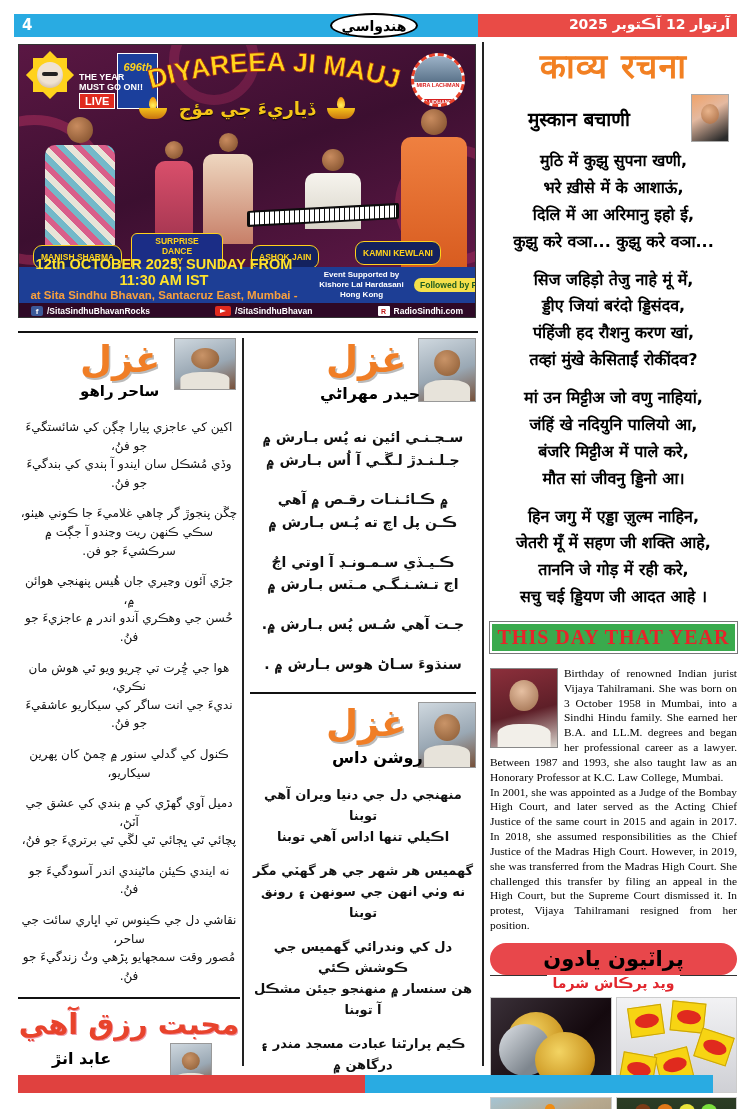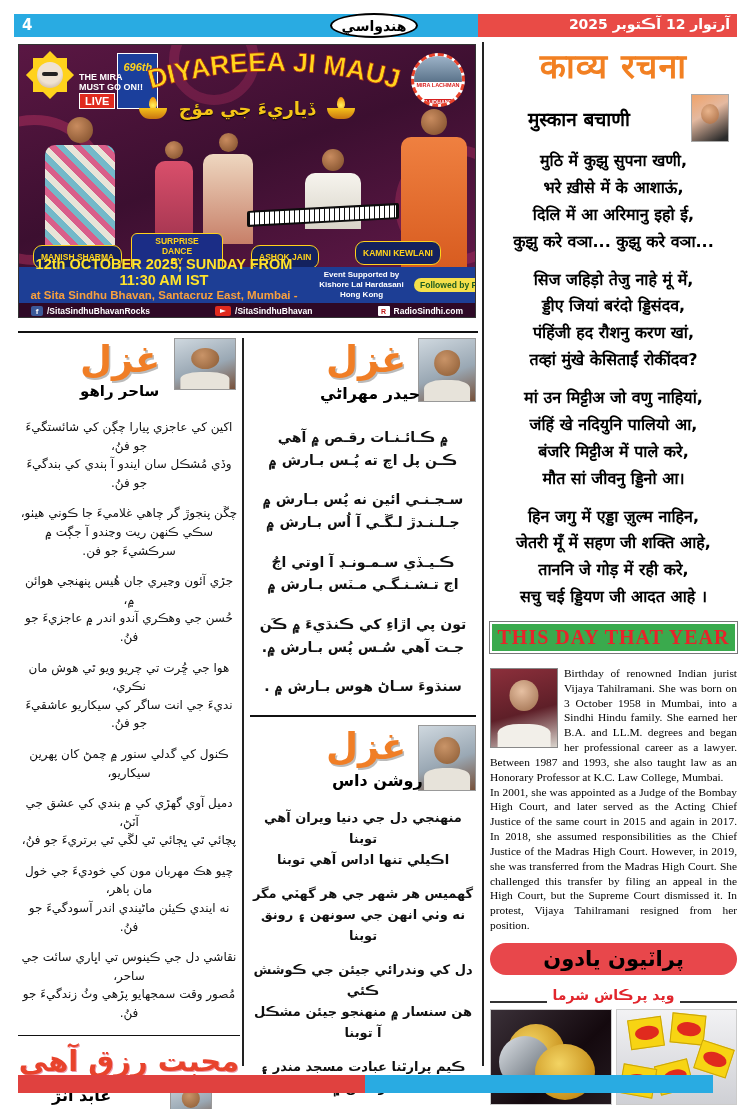--- a/index.html
+++ b/index.html
@@ -137,21 +137,21 @@
                text-align:justify; color:#000; }
   .tdty-photo { float:left; width:68px; height:80px; margin:2px 6px 2px 0; border:1px solid #888;
                 background:linear-gradient(165deg,#8c2f3b 0%,#5e1f28 55%,#d8d3cc 100%); position:relative; }
   .tdty-photo:before { content:""; position:absolute; left:50%; top:14%; width:44%; height:40%; transform:translateX(-50%);
                        border-radius:50%; background:radial-gradient(circle at 42% 36%,#e6c0a2,#9c6b4a); }
   .tdty-photo:after { content:""; position:absolute; left:50%; bottom:0; width:80%; height:30%; transform:translateX(-50%);
                       border-radius:40% 40% 0 0; background:#f2efe9; }
 
   .prt-pill { margin-top:10px; background:#e8474b; border-radius:18px; text-align:center; padding:4px 0; }
   .prt-title { color:#000000; font-weight:bold; font-size:21px; direction:rtl; }
-  .prt-author-row { display:flex; align-items:flex-end; gap:6px; margin-top:12px; }
+  .prt-author-row { display:flex; align-items:flex-start; gap:6px; margin-top:0; }
   .prt-dash { flex:1; height:1.5px; background:#333; }
   .prt-author { color:#e1262d; font-weight:bold; font-size:14px; direction:rtl; }
 
   .photo-grid { margin-top:6px; display:grid; grid-template-columns:1fr 1fr; gap:4px; }
   .pg-cell { height:96px; position:relative; overflow:hidden; border:1px solid #ccc; }
 
   .ph-coins { background:linear-gradient(135deg,#3a3038 0%,#14090e 60%,#241a20 100%); }
   .coin { position:absolute; border-radius:50%;
           background:radial-gradient(circle at 40% 35%,#f3d463,#c9921d 70%,#8a5d0e); }
   .coin.foil { background:linear-gradient(135deg,#dfe3e8 0%,#7e868e 70%); }
@@ -198,21 +198,21 @@
       <div class="sq"></div>
         <div class="sq sq2"></div>
         <div class="face"></div>
         <div class="glasses"></div>
     </div>
     <div class="live-row">
       <span class="live-box">LIVE</span>
       <span class="ep-box">696th</span>
     </div>
     <div class="tagline">
-      <div>THE MIRA</div>
+      <div>THE YEAR</div>
         <div>MUST GO ON!!</div>
     </div>
 
     <div class="host-badge">
       <div class="host-photo"></div>
       <div class="host-name">MIRA LACHMAN</div>
       <div class="host-name2">LUDHANI</div>
     </div>
 
     <svg class="ad-title-svg" viewBox="0 0 290 52">
@@ -322,21 +322,20 @@
         <div>نديءَ جي انت ساگر کي سيکاريو عاشقيءَ جو فنُ.</div>
       </div>
     <div class="couplet">
         <div>ڪنول کي گدلي سنور ۾ چمڻ کان پهرين سيکاريو،</div>
       </div>
     <div class="couplet">
         <div>دميل آوي گهڙي کي ۾ بندي کي عشق جي آٽڻ،</div>
         <div>پچائي ٿي ڀڄائي ٿي لڱي ٿي برتريءَ جو فنُ،</div>
       </div>
     <div class="couplet">
-        <div>چيو هڪ مهربان مون کي خوديءَ جي خول مان ٻاهر،</div>
         <div>نه ايندي ڪيئن ماڻيندي اندر آسودگيءَ جو فنُ.</div>
       </div>
     <div class="couplet">
         <div>نقاشي دل جي ڪينوس تي اڀاري سائت جي ساحر،</div>
         <div>مُصور وقت سمجهايو پڙهي وٺُ زندگيءَ جو فنُ.</div>
       </div>
 
     <div class="sec-divider"></div>
 
     <div class="muh-title">محبت رزق آهي</div>
@@ -352,33 +351,32 @@
   <div class="col-mid">
     <div class="ghz-head">
       <div class="ghz-title" style="left:76px;">غزل</div>
       <div class="ghz-photo" style="right:0; width:58px; height:64px;">
           <div class="photo-fill"></div>
         </div>
       <div class="ghz-author" style="position:absolute; left:70px; top:46px; font-size:16px;">حيدر مهراڻي</div>
     </div>
     <div style="height:22px;"></div>
     <div class="couplet">
+        <div>سـجـنـي ائين نه پُس بـارش ۾</div>
+        <div>جـلـنـدڙ لـڱـي آ اُس بـارش ۾</div>
+      </div>
+    <div class="couplet">
         <div>۾ ڪـائـنـات رقـص ۾ آهي</div>
         <div>ڪـن پل اچ ته پُـس بـارش ۾</div>
       </div>
     <div class="couplet">
-        <div>سـجـنـي ائين نه پُس بـارش ۾</div>
-        <div>جـلـنـدڙ لـڱـي آ اُس بـارش ۾</div>
-      </div>
-    <div class="couplet">
         <div>ڪـيـڏي سـمـونـڊ آ اوتي اڄُ</div>
         <div>اڄ تـشـنـگـي مـٽس بـارش ۾</div>
       </div>
     <div class="couplet">
-        <div>تون پي اڙاءِ کي ڪنڌيءَ ۾ ڪَن</div>
         <div>جـت آهي سُـس پُس بـارش ۾.</div>
       </div>
     <div class="couplet">
         <div>سنڌوءَ سـاڻ هوس بـارش ۾ .</div>
       </div>
 
     <div class="sec-divider"></div>
 
     <div class="ghz-head">
       <div class="ghz-title" style="left:76px;">غزل</div>
@@ -390,21 +388,21 @@
     <div style="height:16px;"></div>
     <div class="couplet rsh">
         <div>منهنجي دل جي دنيا ويران آهي توبنا</div>
         <div>اڪيلي تنها اداس آهي توبنا</div>
       </div>
     <div class="couplet rsh">
         <div>گهميس هر شهر جي هر گهٽي مگر</div>
         <div>نه وٺي انهن جي سونهن ۽ رونق توبنا</div>
       </div>
     <div class="couplet rsh">
-        <div>دل کي وندرائي جيئن جي ڪوشش ڪئي</div>
+        <div>دل کي وندرائي گهميس جي ڪوشش ڪئي</div>
         <div>هن سنسار ۾ منهنجو جيئن مشڪل آ توبنا</div>
       </div>
     <div class="couplet rsh">
         <div>ڪيم پرارٿنا عبادت مسجد مندر ۽ درگاهن ۾</div>
       </div>
 
   </div>
 
   <div class="col-right">
     <div class="kavya-title">काव्य रचना</div>

